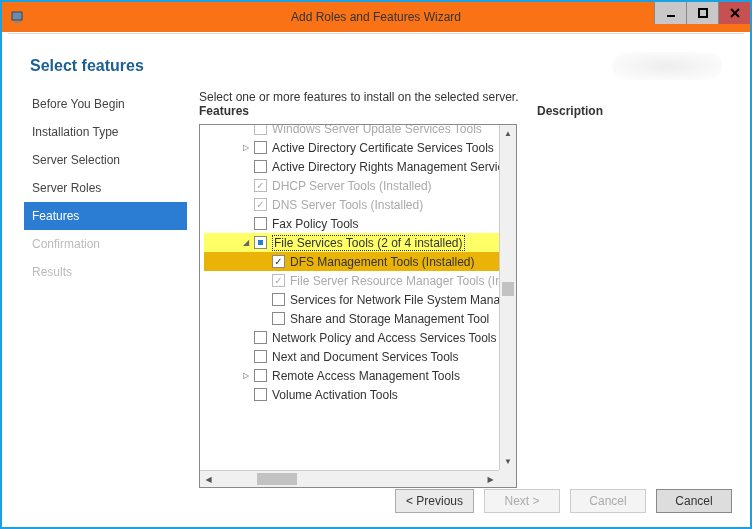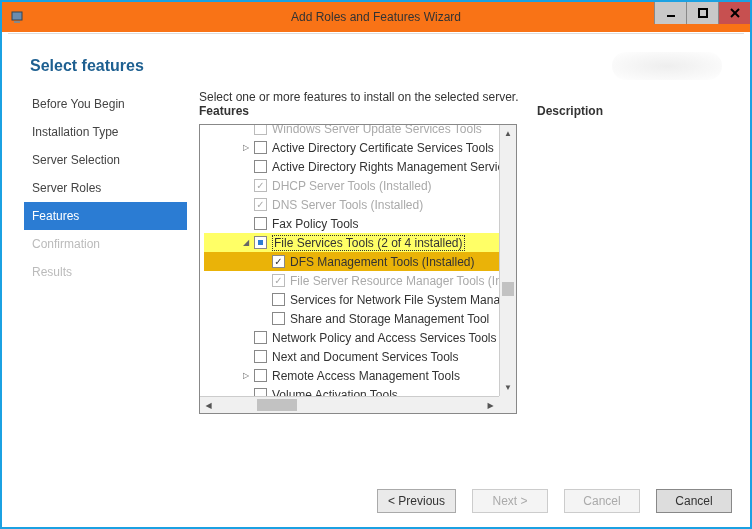--- a/index.html
+++ b/index.html
@@ -26,21 +26,21 @@
 .sidebar-item.disabled{color:#bbb;cursor:default}
 
 .main{flex:1;padding-left:12px}
 .instruction{font-size:12px;color:#333;margin-bottom:0}
 .columns{display:flex;gap:20px}
 .col-left{flex:1}
 .col-right{width:195px}
 .col-head{font-size:12px;font-weight:600;color:#333;margin-bottom:6px}
 .desc-text{font-size:12px;color:#333;line-height:1.4}
 
-.tree-box{border:1px solid #888;height:290px;position:relative;background:#fff}
+.tree-box{border:1px solid #888;height:364px;position:relative;background:#fff}
 .tree-scroll{position:absolute;left:0;right:17px;top:0;bottom:17px;overflow:hidden;padding:4px 0 4px 4px}
 .vbar{position:absolute;right:0;top:0;bottom:17px;width:17px;background:#f0f0f0;border-left:1px solid #ccc;display:flex;flex-direction:column}
 .vbar .arr{height:17px;display:flex;align-items:center;justify-content:center;font-size:8px;color:#555;background:#f0f0f0}
 .vbar .track{flex:1;position:relative}
 .vbar .thumb{position:absolute;left:2px;right:2px;top:140px;height:14px;background:#c2c2c2}
 .hbar{position:absolute;left:0;right:17px;bottom:0;height:17px;background:#f0f0f0;border-top:1px solid #ccc;display:flex}
 .hbar .arr{width:17px;display:flex;align-items:center;justify-content:center;font-size:8px;color:#555}
 .hbar .track{flex:1;position:relative}
 .hbar .thumb{position:absolute;top:2px;bottom:2px;left:40px;width:40px;background:#c2c2c2}
 .corner{position:absolute;right:0;bottom:0;width:17px;height:17px;background:#f0f0f0}
@@ -56,21 +56,21 @@
 .cb.partial{background:#000;border-color:#000}
 .cb.partial::after{content:"";display:block;width:5px;height:5px;background:#fff}
 .cb.partial.inv{background:#fff;border-color:#888}
 .cb.partial.inv::after{background:#2b7cd3}
 .node .lbl{overflow:hidden;text-overflow:clip}
 .node.dim .lbl{color:#aaa}
 .node.hl{background:#ffff66}
 .node.hl .lbl{border:1px dotted #333;padding:0 1px}
 .node.hlsub{background:#eab308}
 
-.footer{position:absolute;bottom:0;left:0;right:0;padding:10px 18px 14px 16px;display:flex;justify-content:flex-end;gap:16px;border-top:0}
+.footer{position:absolute;bottom:0;left:0;right:0;padding:10px 18px 14px 16px;display:flex;justify-content:flex-end;gap:10px;border-top:0}
 .btn{min-width:76px;height:24px;font-size:12px;background:#eaeaea;border:1px solid #aaa;color:#333;cursor:pointer;padding:0 10px}
 .btn:disabled{color:#aaa;border-color:#ccc;background:#f4f4f4;cursor:default}
 .btn.cancel{background:#ddd;border-color:#888}
 </style>
 </head>
 <body>
 
 <div class="window">
 
   <div class="titlebar">

